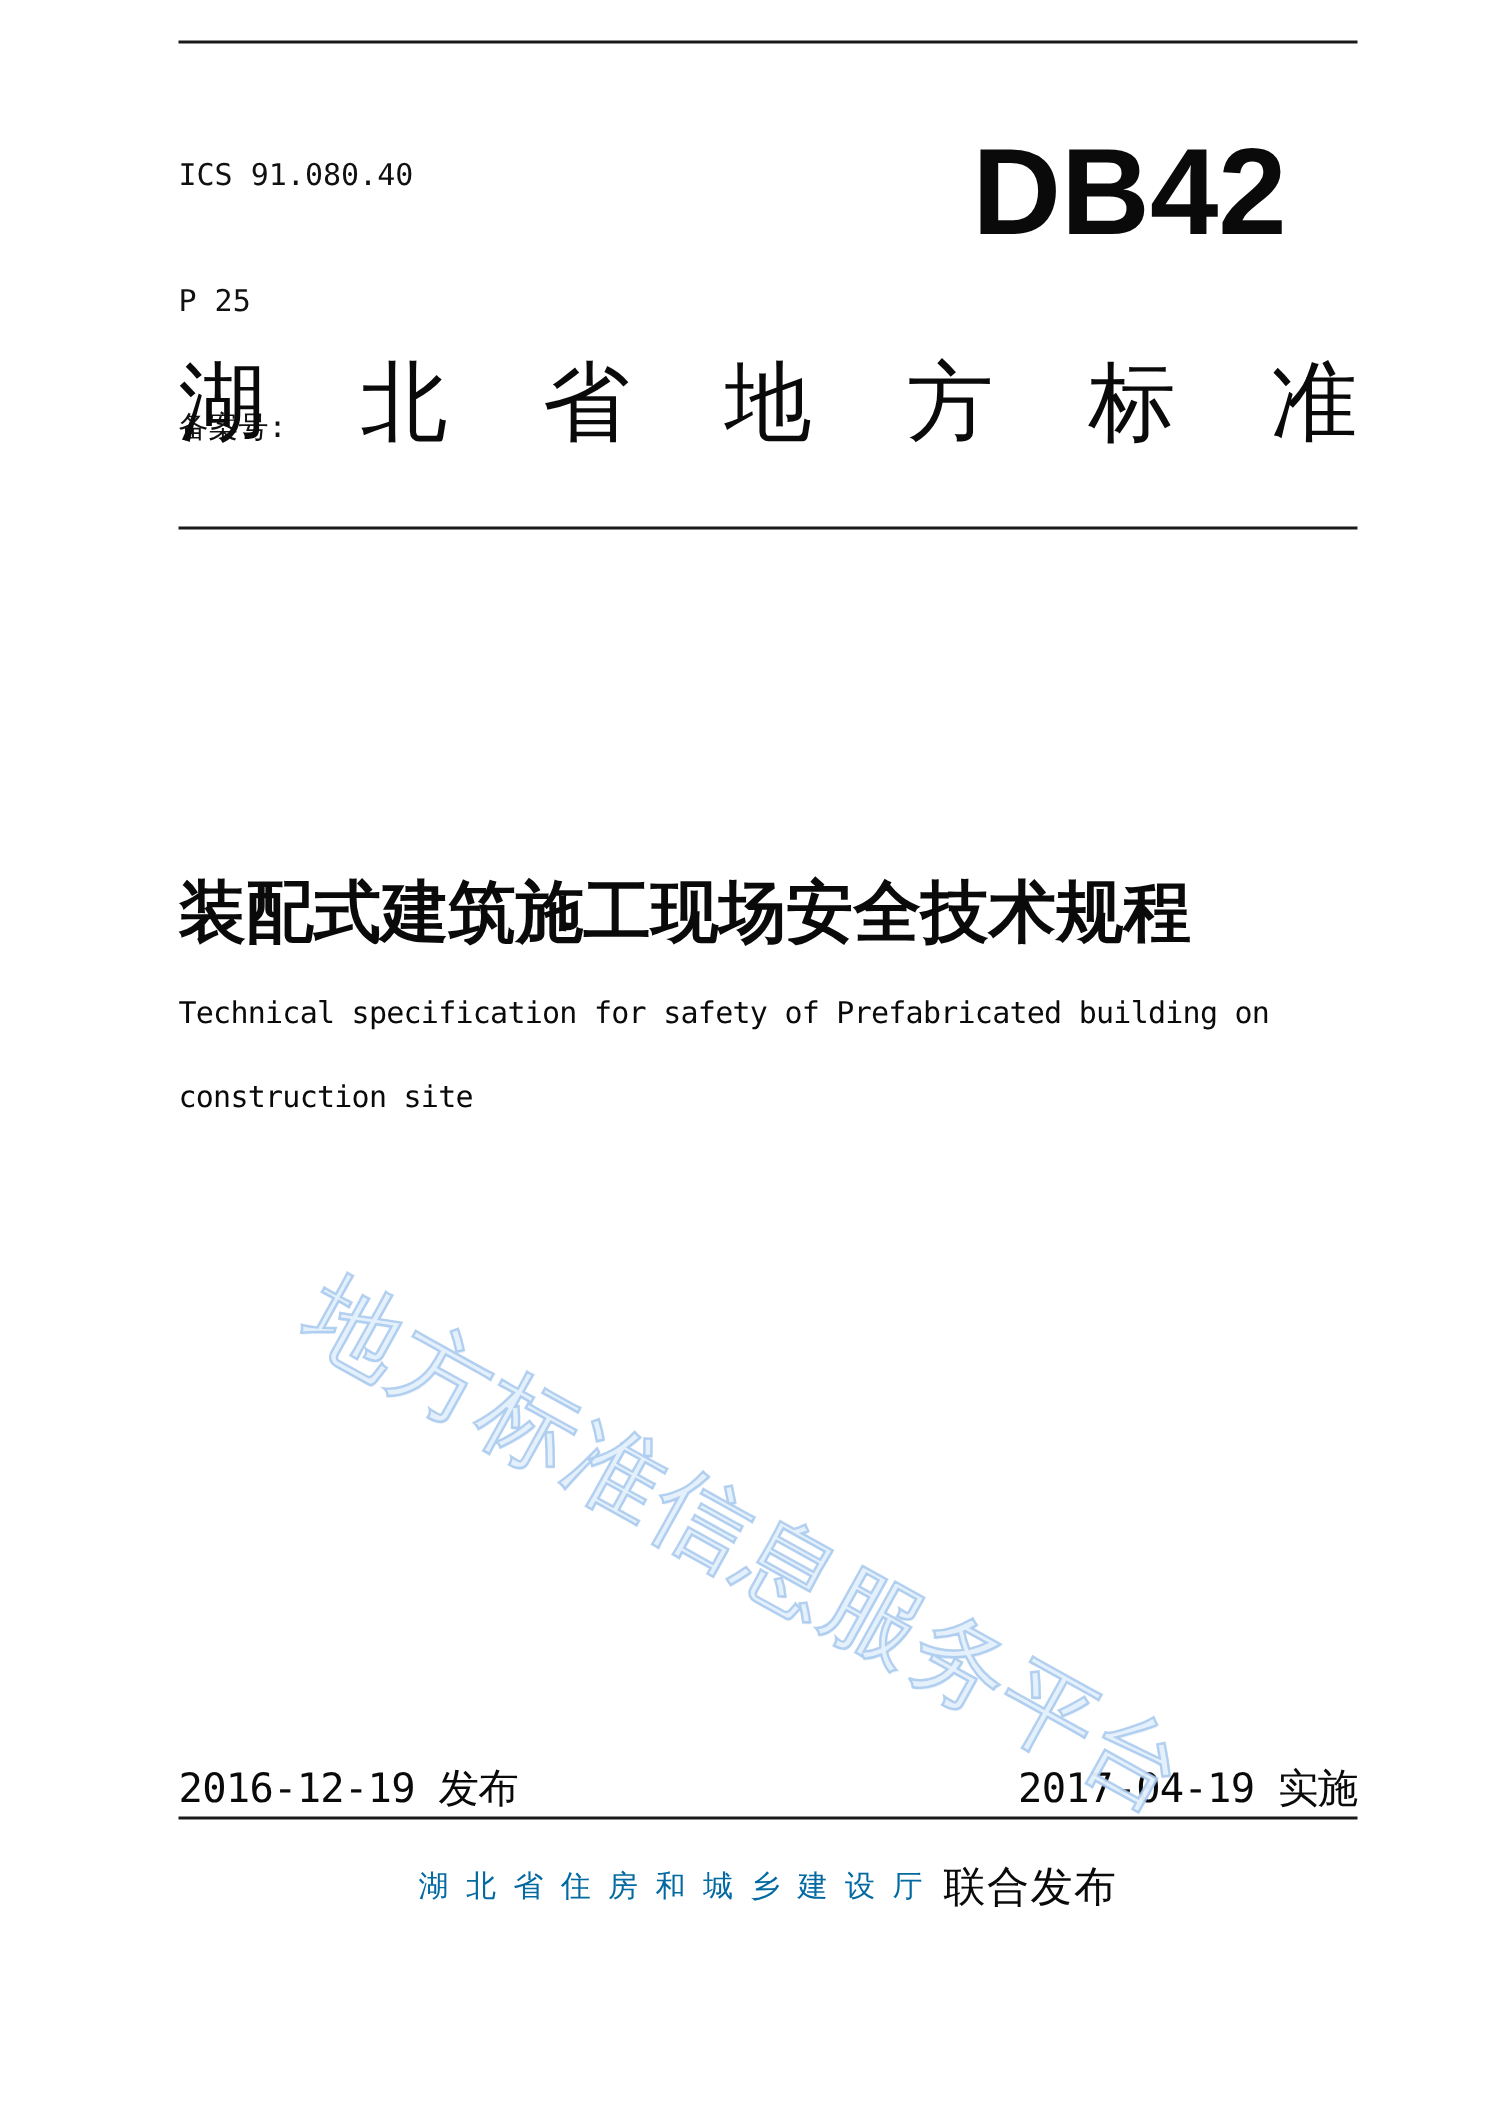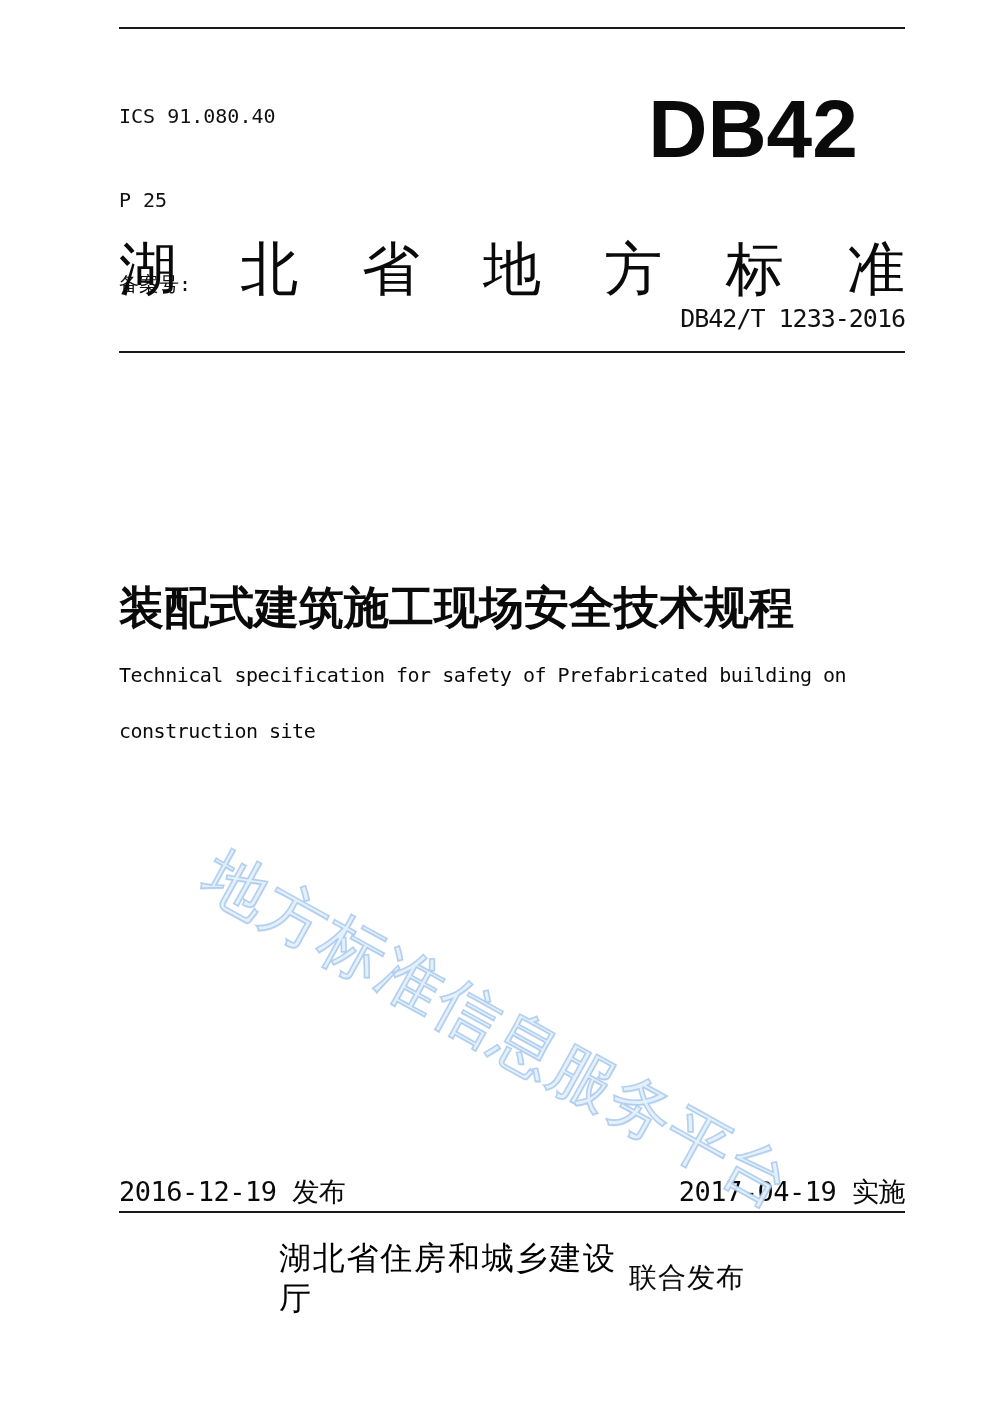--- a/index.html
+++ b/index.html
@@ -138,23 +138,23 @@
     top: 1238px;
     left: 0;
     width: 786px;
     display: flex;
     justify-content: center;
     align-items: center;
     gap: 14px;
   }
   .pub-col {
     width: 336px;
-    font-size: 32px;
+    font-size: 20px;
     line-height: 40px;
-    color: #000000;
+    color: #0369a1;
   }
   .pub-col > div {
     text-align: justify;
     text-align-last: justify;
     text-justify: inter-character;
   }
   .joint {
     font-size: 28px;
     letter-spacing: 1px;
     color: #0a0a0a;
@@ -196,21 +196,20 @@
     <div class="meta">
       <div>ICS 91.080.40</div>
       <div>P 25</div>
       <div>备案号:</div>
     </div>
 
     <div class="db-code">DB42</div>
 
     <div class="std-name">湖北省地方标准</div>
 
-    <div class="doc-num">DB42/T 1233-2016</div>
 
     <div class="rule rule-mid"></div>
 
     <h1 class="title-cn">装配式建筑施工现场安全技术规程</h1>
     <div class="title-en l1">Technical specification for safety of Prefabricated building on</div>
     <div class="title-en l2">construction site</div>
 
     <div class="dates">
       <span>2016-12-19 发布</span>
       <span>2017-04-19 实施</span>

